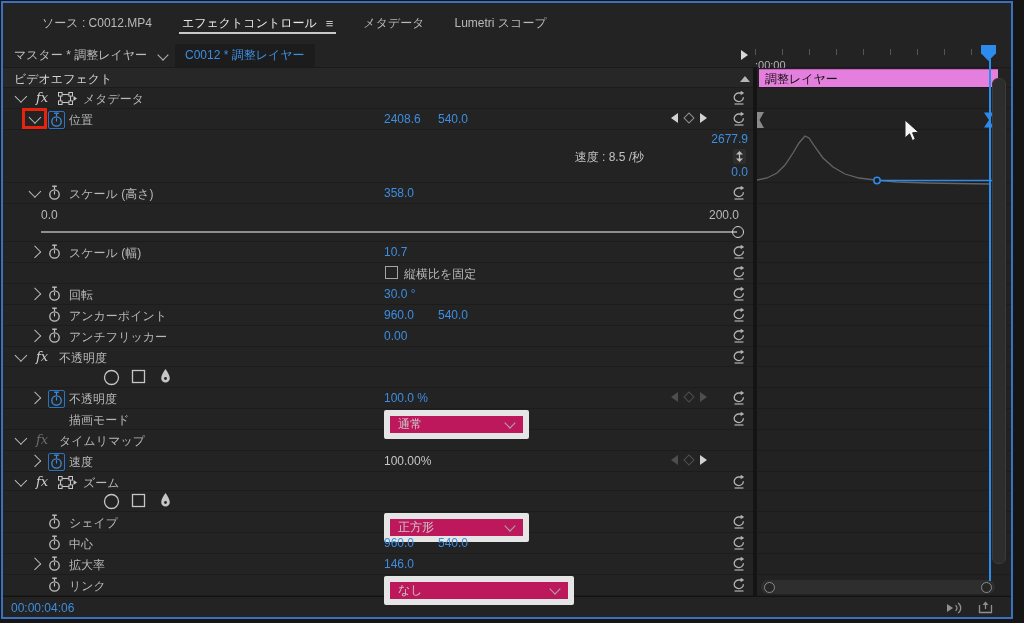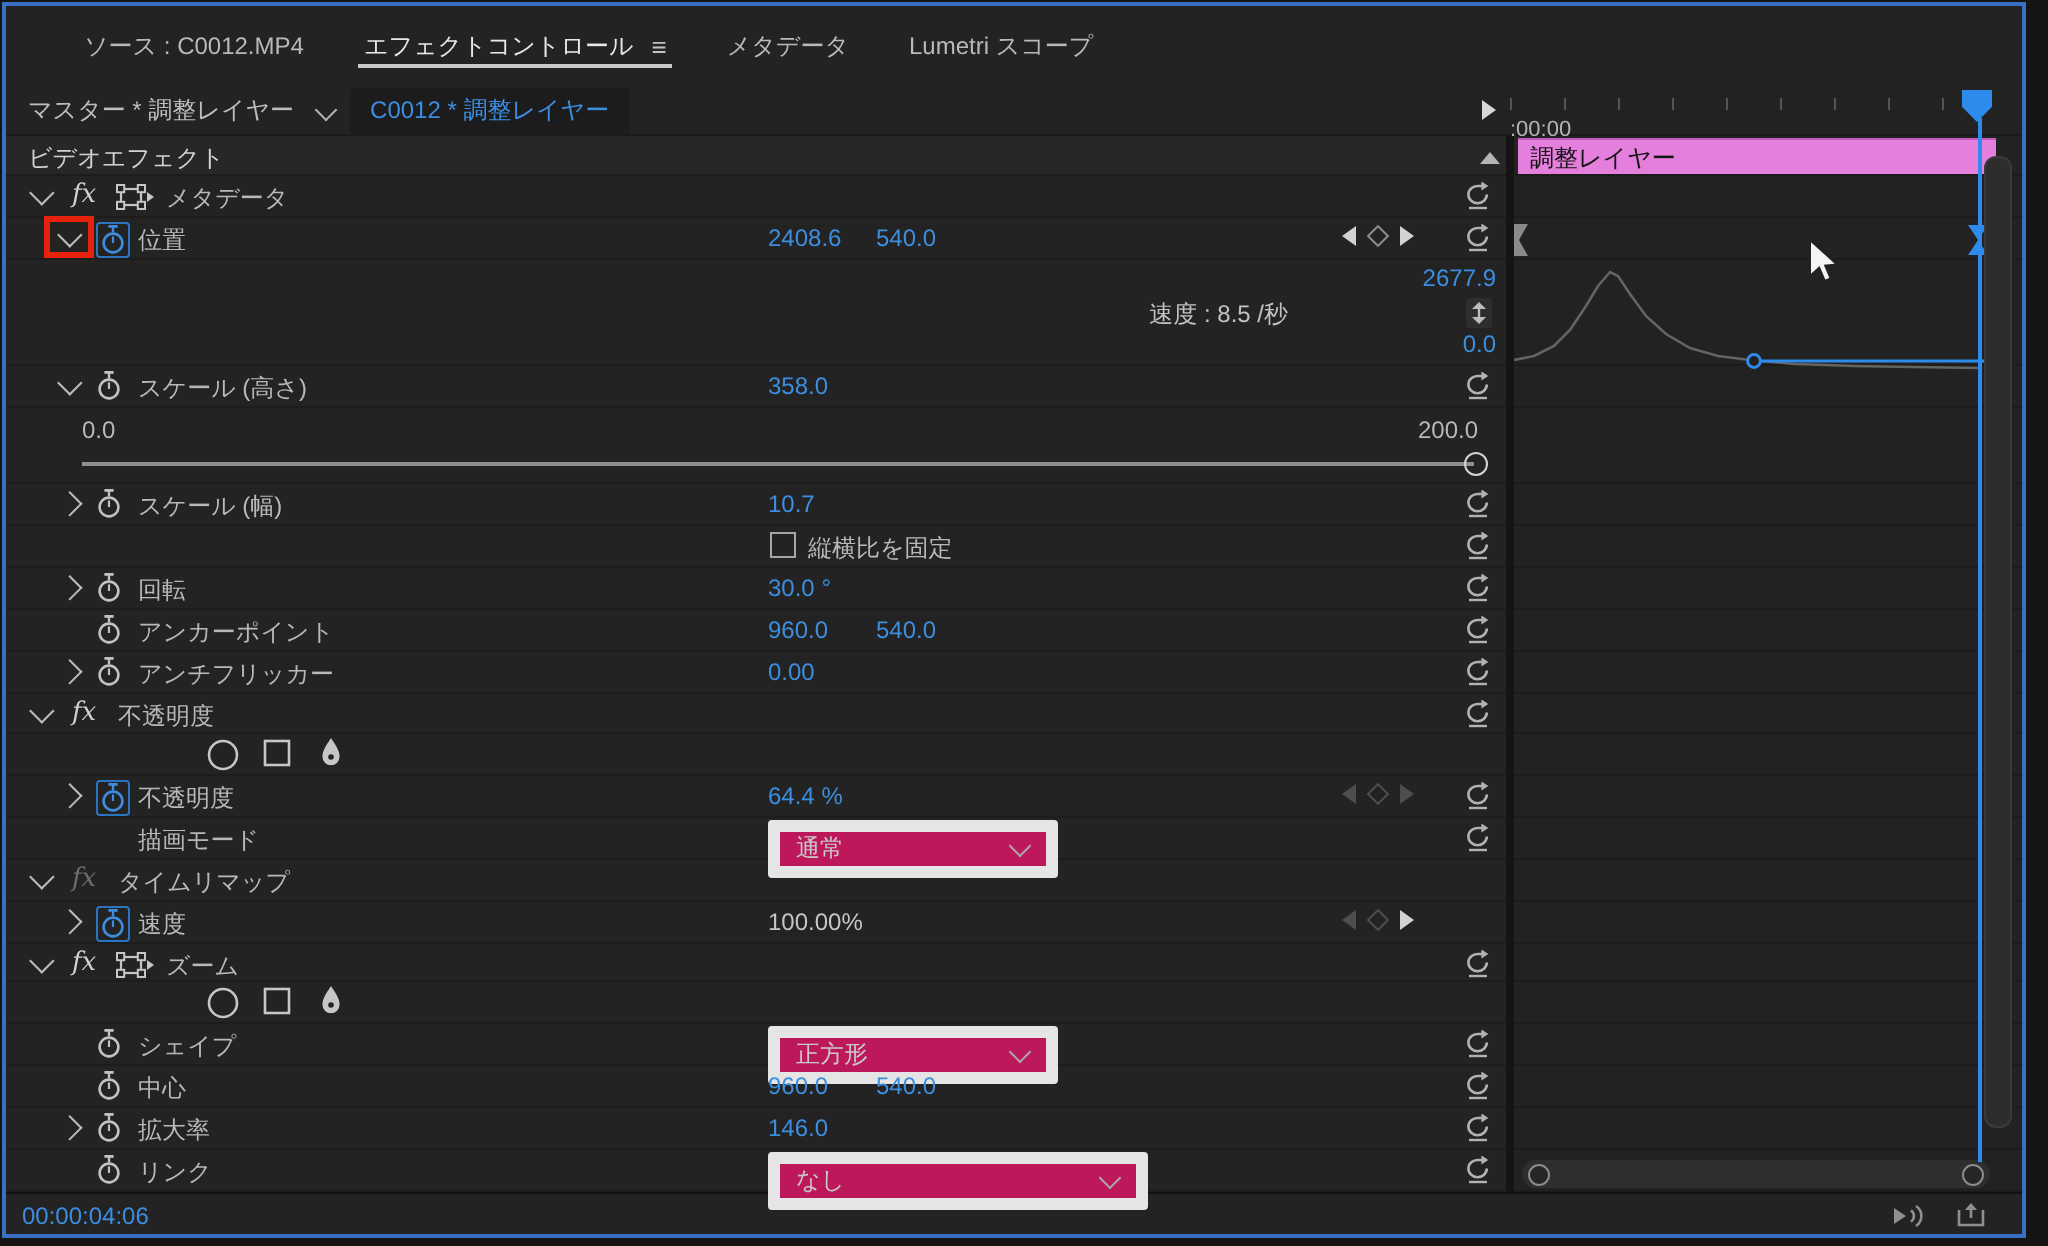--- a/index.html
+++ b/index.html
@@ -363,21 +363,21 @@
             <span class="sw on">
               <svg width="13" height="16" viewBox="0 0 13 16">
                 <line x1="4.2" y1="1.2" x2="8.8" y2="1.2" stroke="var(--accent-blue)" stroke-width="1.4"></line>
                 <line x1="6.5" y1="1.5" x2="6.5" y2="4.2" stroke="var(--accent-blue)" stroke-width="1.2"></line>
                 <circle cx="6.5" cy="9.5" r="4.7" fill="none" stroke="var(--accent-blue)" stroke-width="1.3"></circle>
                 <line x1="6.5" y1="9.5" x2="6.5" y2="6.2" stroke="var(--accent-blue)" stroke-width="1.1"></line>
               </svg>
             </span>
             <span class="plabel">不透明度</span>
             <div class="vals">
-              <span class="val">64.4 %</span>
+              <span class="val">100.0 %</span>
             </div>
             <div class="nav">
               <span class="tri-l dim"></span>
               <span class="diam dim"></span>
               <span class="tri-r dim"></span>
             </div>
             <span class="reset"><svg width="14" height="14" viewBox="0 0 14 14">
                 <path d="M11.4,6.3 A4.6,4.3 0 1 1 7,2 h2.2" fill="none" stroke="#b2b2b2" stroke-width="1.3"></path>
                 <path d="M8.7,-0.3 L12.2,2 L8.7,4.3 Z" fill="#b2b2b2"></path>
                 <line x1="2.5" y1="13" x2="11.5" y2="13" stroke="#b2b2b2" stroke-width="1.2"></line>

